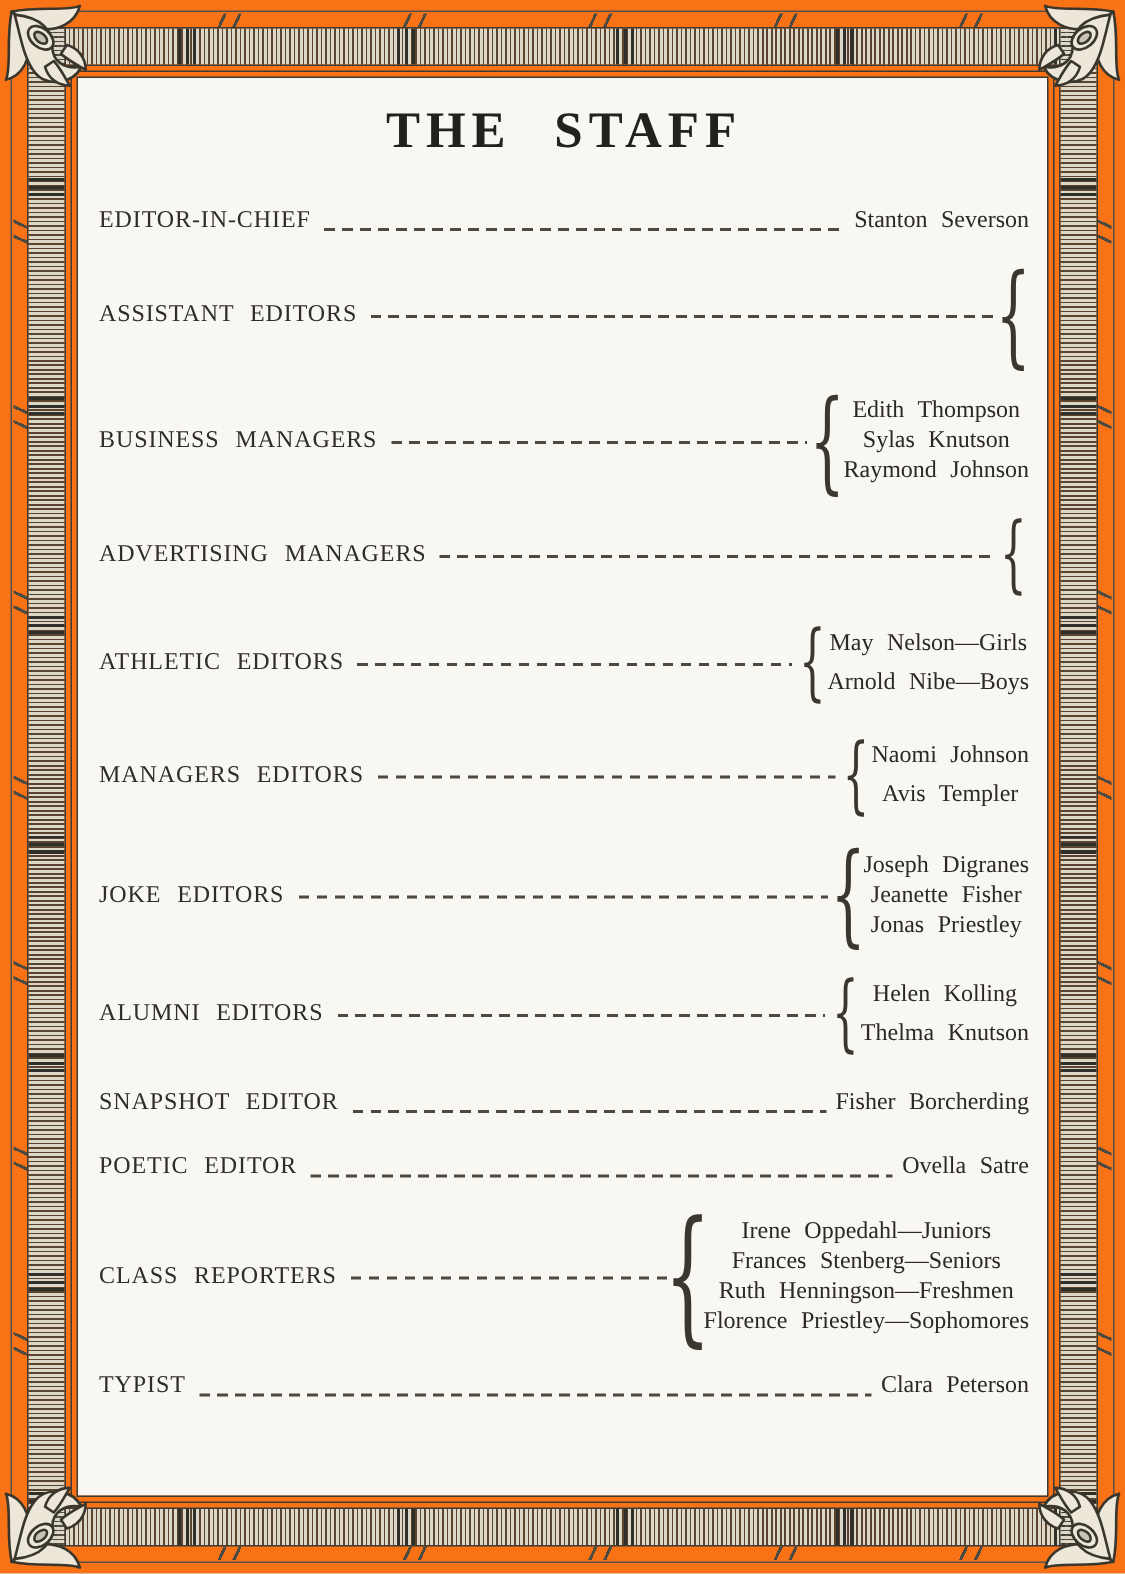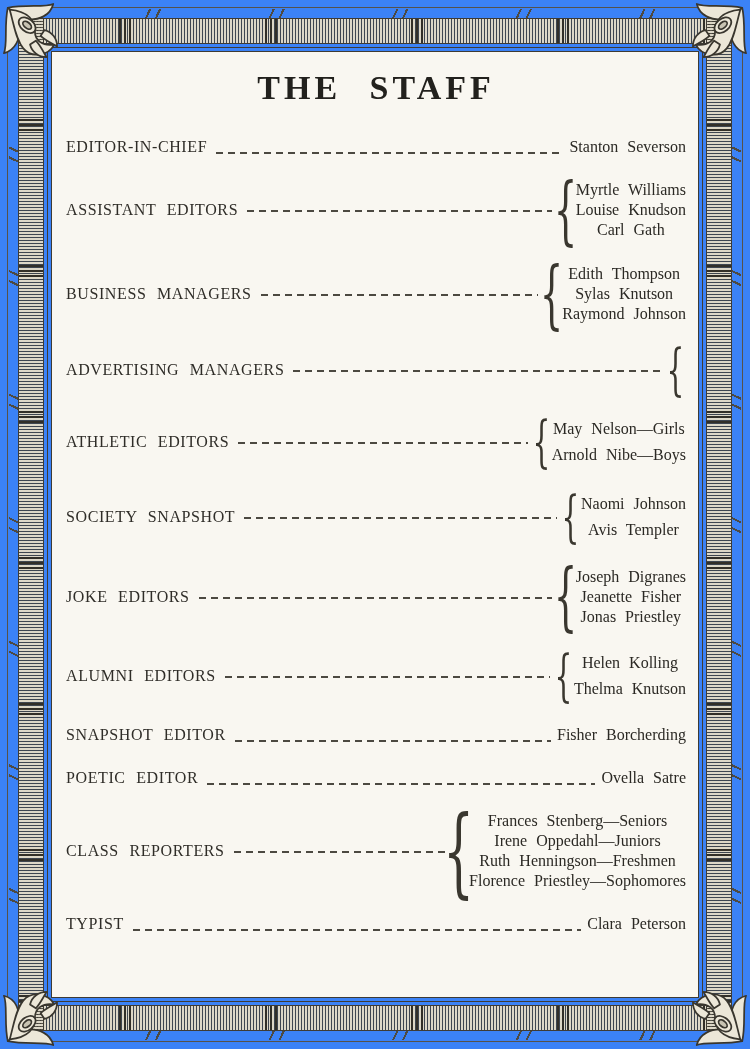--- a/index.html
+++ b/index.html
@@ -1,20 +1,20 @@
 <!DOCTYPE html>
 <html><head>
 <meta charset="utf-8">
 <style>
   html,body{margin:0;padding:0;background:#cfcabc;}
   .page{
     position:relative;
     width:750px;height:1049px;
     margin:0 auto;
-    background:#3b82f6;
+    background:#f97316;
     overflow:hidden;
     font-family:"Liberation Serif","DejaVu Serif",serif;
     color:#2e2c27;
   }
   
   .edge-line{
     position:absolute;inset:7px;
     border:1.5px solid #56524a;
     pointer-events:none;
   }
@@ -179,25 +179,20 @@
 
     <span class="names">
             <div class="name">Stanton Severson</div>
           </span>
   </div>
 
   <div class="row g3">
     <span class="role">ASSISTANT EDITORS</span>
     <span class="leader"></span>
     <span class="brace">{</span>
-    <span class="names">
-            <div class="name">Myrtle Williams</div>
-            <div class="name">Louise Knudson</div>
-            <div class="name">Carl Gath</div>
-          </span>
   </div>
 
   <div class="row g3">
     <span class="role">BUSINESS MANAGERS</span>
     <span class="leader"></span>
     <span class="brace">{</span>
     <span class="names">
             <div class="name">Edith Thompson</div>
             <div class="name">Sylas Knutson</div>
             <div class="name">Raymond Johnson</div>
@@ -215,21 +210,21 @@
     <span class="role">ATHLETIC EDITORS</span>
     <span class="leader"></span>
     <span class="brace">{</span>
     <span class="names">
             <div class="name">May Nelson—Girls</div>
             <div class="name">Arnold Nibe—Boys</div>
           </span>
   </div>
 
   <div class="row g2">
-    <span class="role">SOCIETY SNAPSHOT</span>
+    <span class="role">MANAGERS EDITORS</span>
     <span class="leader"></span>
     <span class="brace">{</span>
     <span class="names">
             <div class="name">Naomi Johnson</div>
             <div class="name">Avis Templer</div>
           </span>
   </div>
 
   <div class="row g3">
     <span class="role">JOKE EDITORS</span>
@@ -268,22 +263,22 @@
     <span class="names">
             <div class="name">Ovella Satre</div>
           </span>
   </div>
 
   <div class="row g4">
     <span class="role">CLASS REPORTERS</span>
     <span class="leader"></span>
     <span class="brace">{</span>
     <span class="names">
+            <div class="name">Irene Oppedahl—Juniors</div>
             <div class="name">Frances Stenberg—Seniors</div>
-            <div class="name">Irene Oppedahl—Juniors</div>
             <div class="name">Ruth Henningson—Freshmen</div>
             <div class="name">Florence Priestley—Sophomores</div>
           </span>
   </div>
 
   <div class="row single">
     <span class="role">TYPIST</span>
     <span class="leader"></span>
 
     <span class="names">

